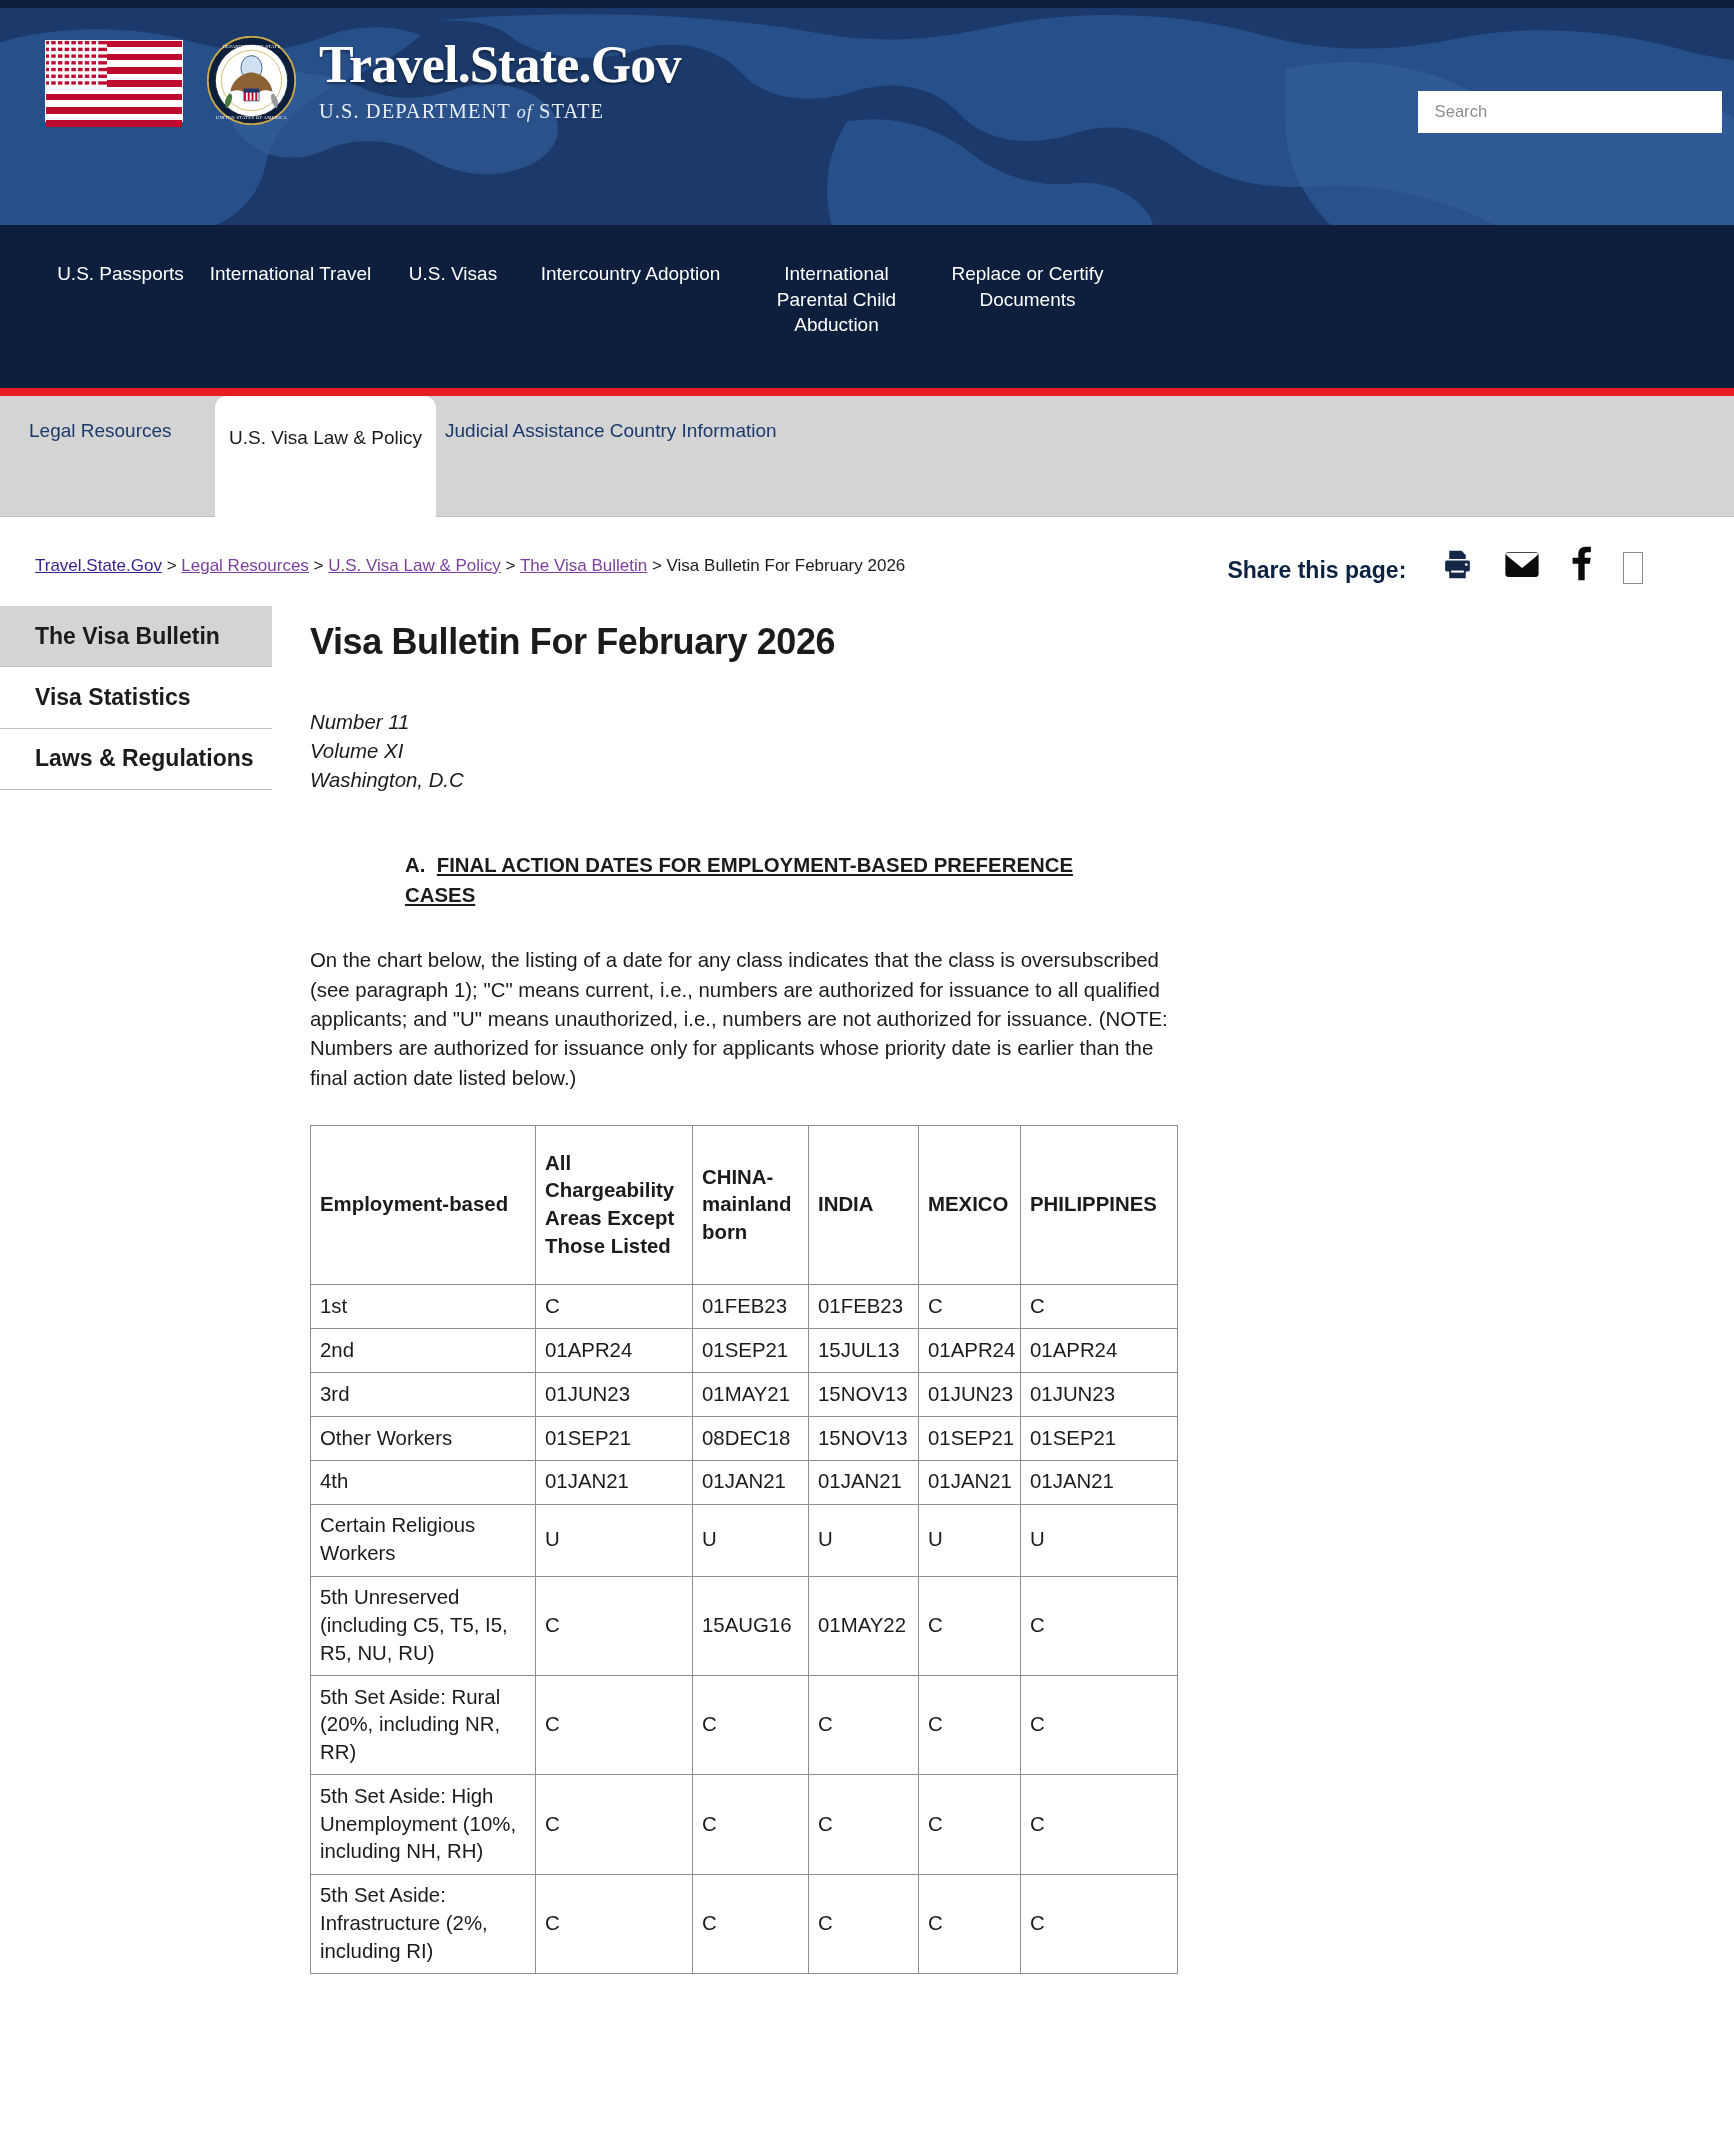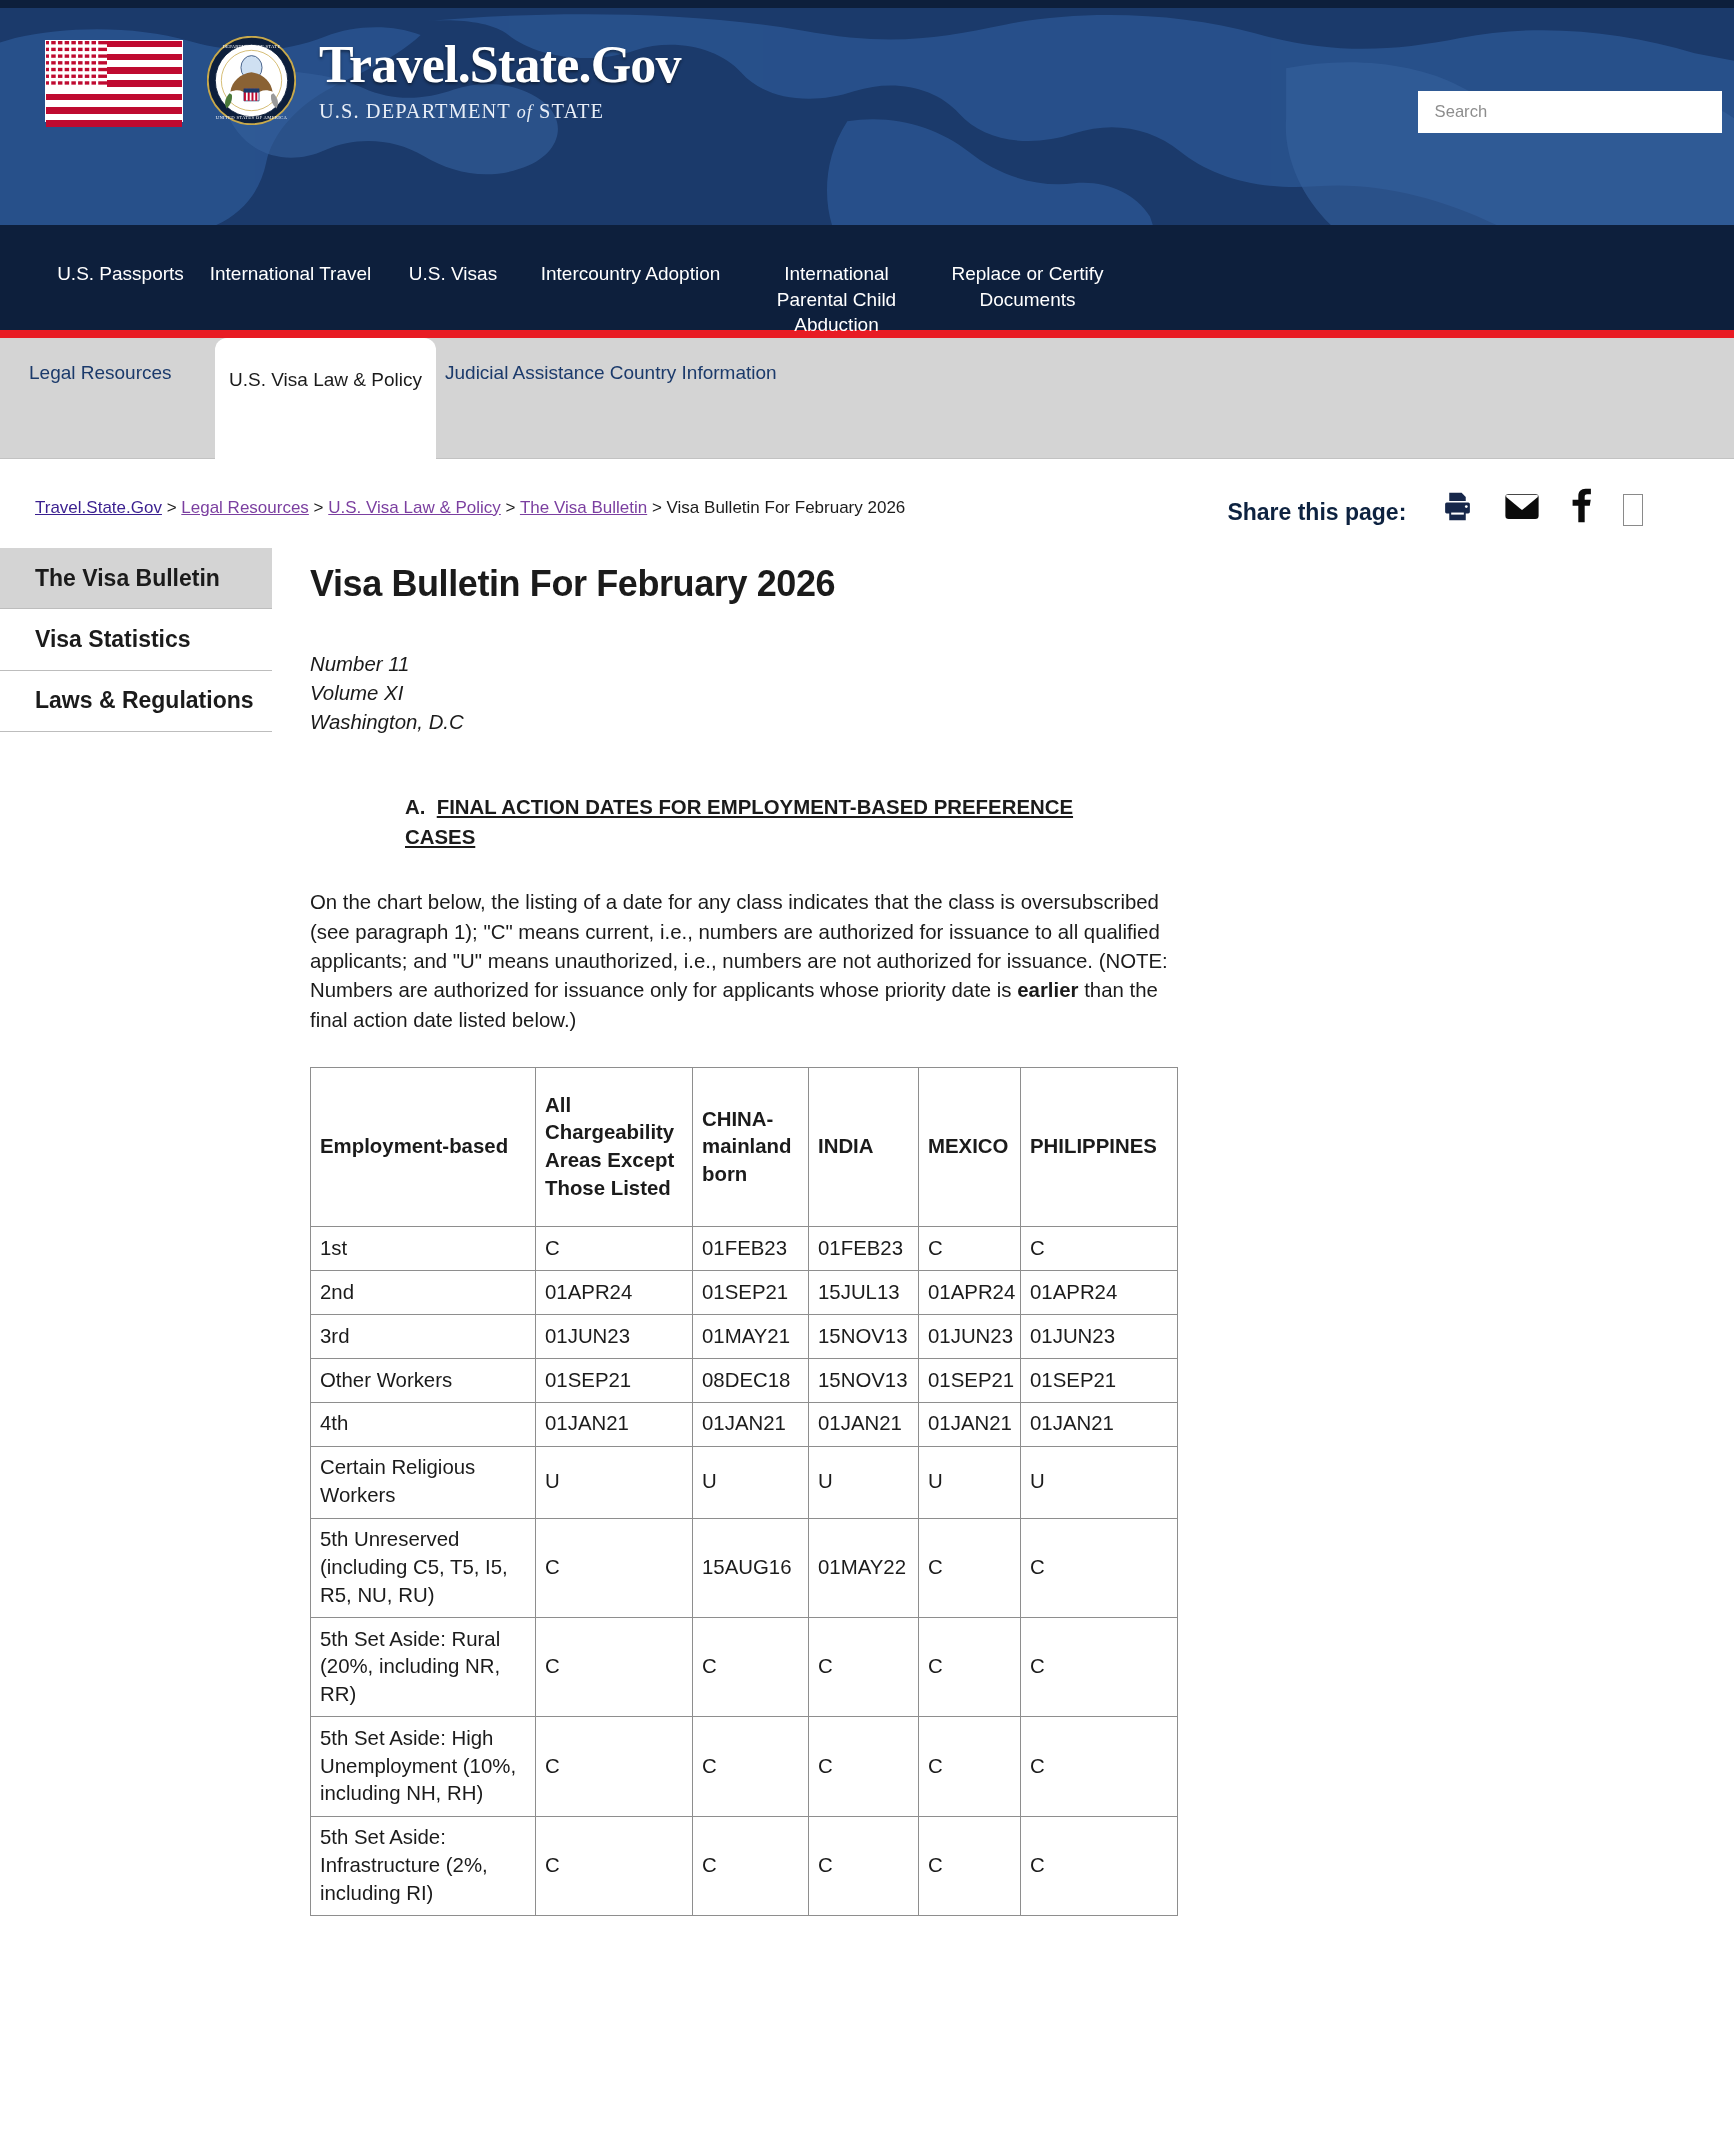--- a/index.html
+++ b/index.html
@@ -70,21 +70,21 @@
     font-family:"Liberation Sans", sans-serif;
     font-size:16.6px;
     color:#333;
     outline:none;
   }
   .search-box::placeholder{ color:#8d8d8d; }
 
   
   .main-nav{
     background:#0d1f3c;
-    height:105px;
+    height:163px;
     position:relative;
     padding-top:36px;
   }
   .main-nav ul{
     list-style:none; margin:0; padding:0 0 0 45px;
     display:flex; align-items:flex-start;
   }
   .main-nav li{
     color:#ffffff;
     font-size:19px;
@@ -172,21 +172,21 @@
   }
   h2.section-head{
     font-size:20.4px; font-weight:bold; margin:56px 0 0 95px; line-height:1.45; max-width:726px;
   }
   h2.section-head .letter{ text-decoration:none; }
   h2.section-head .uline{ text-decoration:underline; }
 
   p.intro{
     font-size:20.4px; line-height:1.44; margin:36px 0 0 0; max-width:863px; color:#1b1b1b;
   }
-  p.intro b{ font-weight:bold; }
+  p.intro b{ font-weight:normal; }
 
   
   table.vb{
     border-collapse:collapse;
     margin-top:32px;
     width:867px;
     table-layout:fixed;
     border:1.5px solid #8e8e8e;
   }
   table.vb th, table.vb td{

